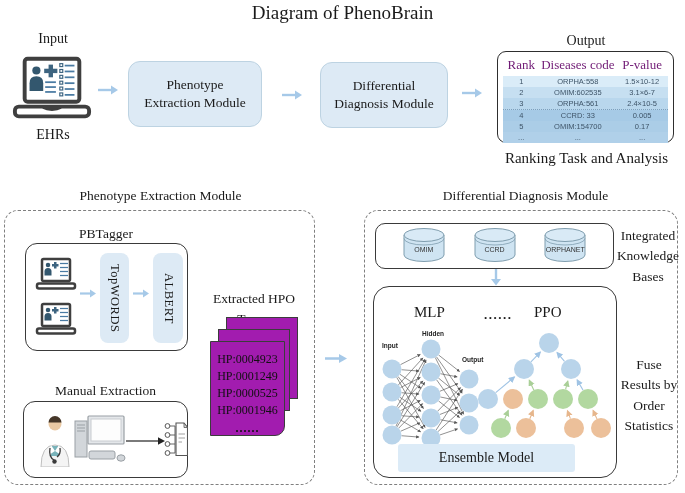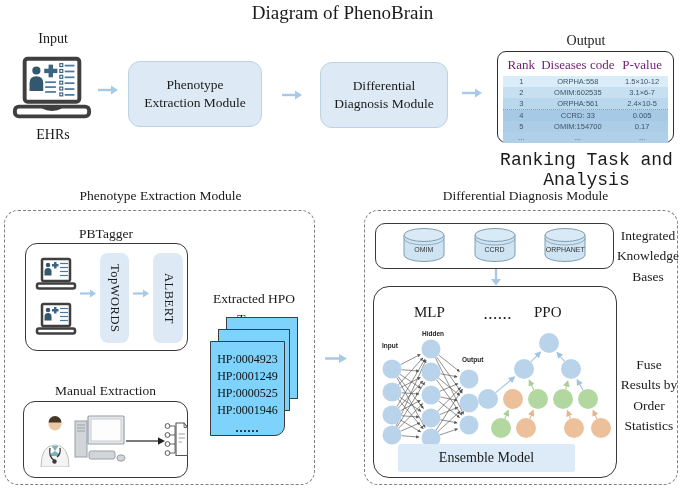--- a/index.html
+++ b/index.html
@@ -32,21 +32,21 @@
   .t-row:nth-child(5){background:#abcde7;}
   .t-row:nth-child(6){background:#b0d0e9;}
 
   .panel-title{font-size:13.5px;text-align:center;}
   .dashed-panel{border:1.2px dashed #7f7f7f;border-radius:14px;box-sizing:border-box;}
   .solid-box{border:1.2px solid #3a3a3a;border-radius:12px;box-sizing:border-box;background:#fff;}
 
   .vpill{background:#ddeaf5;border-radius:8px;display:flex;align-items:center;justify-content:center;
          writing-mode:vertical-rl;font-size:12.5px;letter-spacing:0.5px;}
 
-  .hpo-page{position:absolute;background:#7dd3fc;border:1px solid #3c3c3c;box-sizing:border-box;}
+  .hpo-page{position:absolute;background:#a21caf;border:1px solid #3c3c3c;box-sizing:border-box;}
   .hpo-front{padding-top:9px;text-align:center;font-size:12px;line-height:1.42;color:#101010;
              border-radius:0 0 10px 0;}
   .hpo-dots{font-weight:bold;letter-spacing:1px;font-size:12px;margin-top:1px;}
 
   .cyl-wrap{position:relative;width:46px;height:40px;}
   .cyl-label{position:absolute;left:0;top:20px;width:46px;text-align:center;
              font-family:"Liberation Sans",sans-serif;font-size:7px;color:#333;}
 
   .side-caption{font-size:13.5px;text-align:center;line-height:1.5;}
   .nn-tag{position:absolute;font-family:"Liberation Sans",sans-serif;font-size:6.5px;font-weight:700;color:#222;}
@@ -149,21 +149,21 @@
         <span class="c3">0.17</span>
       </div>
       <div class="t-row">
         <span class="c1">...</span>
         <span class="c2">...</span>
         <span class="c3">...</span>
       </div>
     </div>
   </div>
 
-  <div class="abs center" style="left:488px;top:150px;width:197px;font-size:18px;font-family:Liberation Mono, monospace;">Ranking Task and Analysis</div>
+  <div class="abs center" style="left:488px;top:150px;width:197px;font-size:15px;">Ranking Task and Analysis</div>
 
   <div class="abs panel-title" style="left:38px;top:188px;width:245px;">Phenotype Extraction Module</div>
 
   <div class="abs dashed-panel" style="left:4px;top:210px;width:311px;height:275px;"></div>
 
   <div class="abs panel-title" style="left:56px;top:226px;width:100px;">PBTagger</div>
 
   <div class="abs solid-box" style="left:25px;top:243px;width:163px;height:108px;">
     <svg class="abs" style="left:9px;top:13px;" width="42" height="36" viewBox="0 0 84 70">
       <rect x="14" y="3" width="56" height="44" rx="3" fill="#ffffff" stroke="#3f3f3f" stroke-width="5"></rect>

